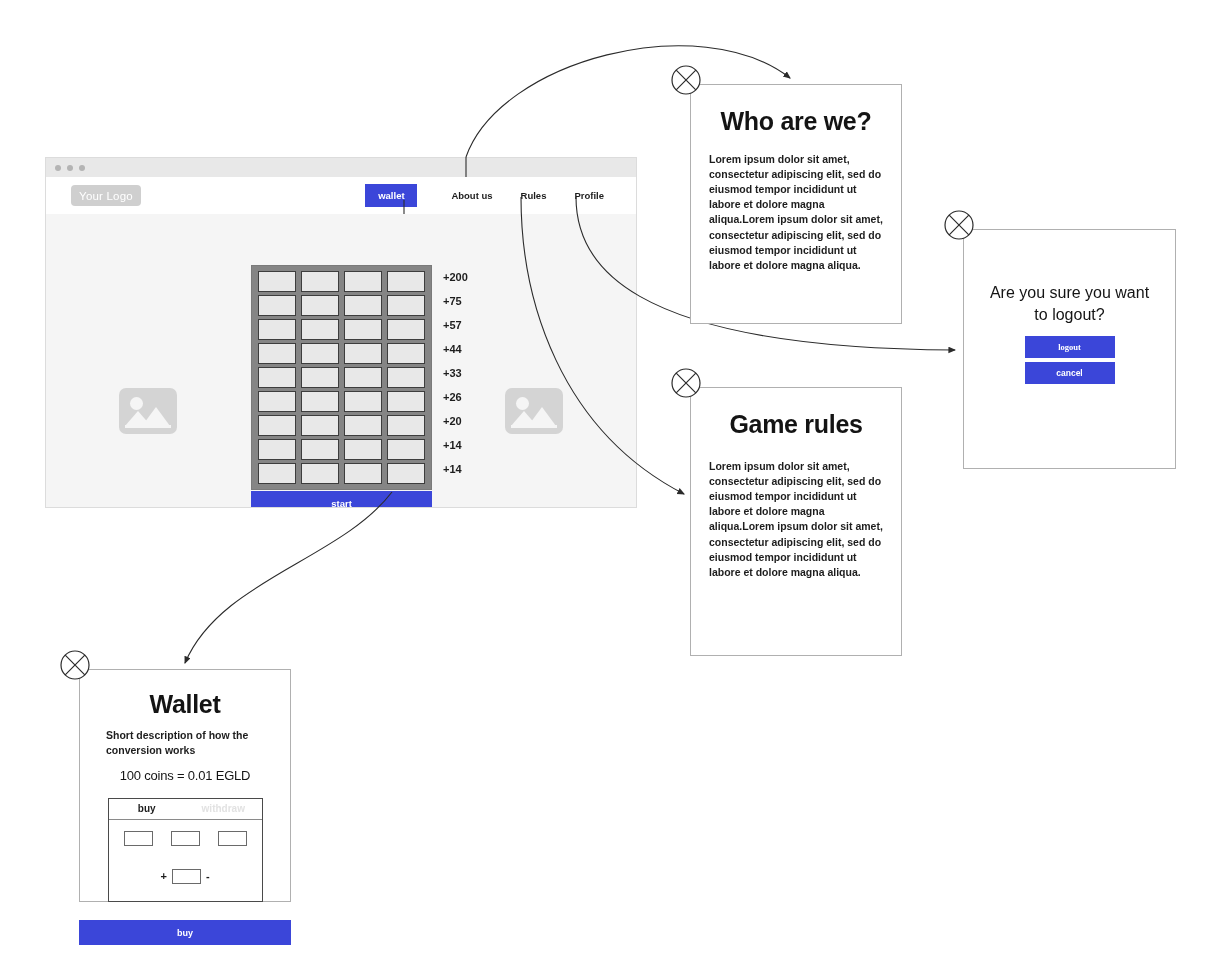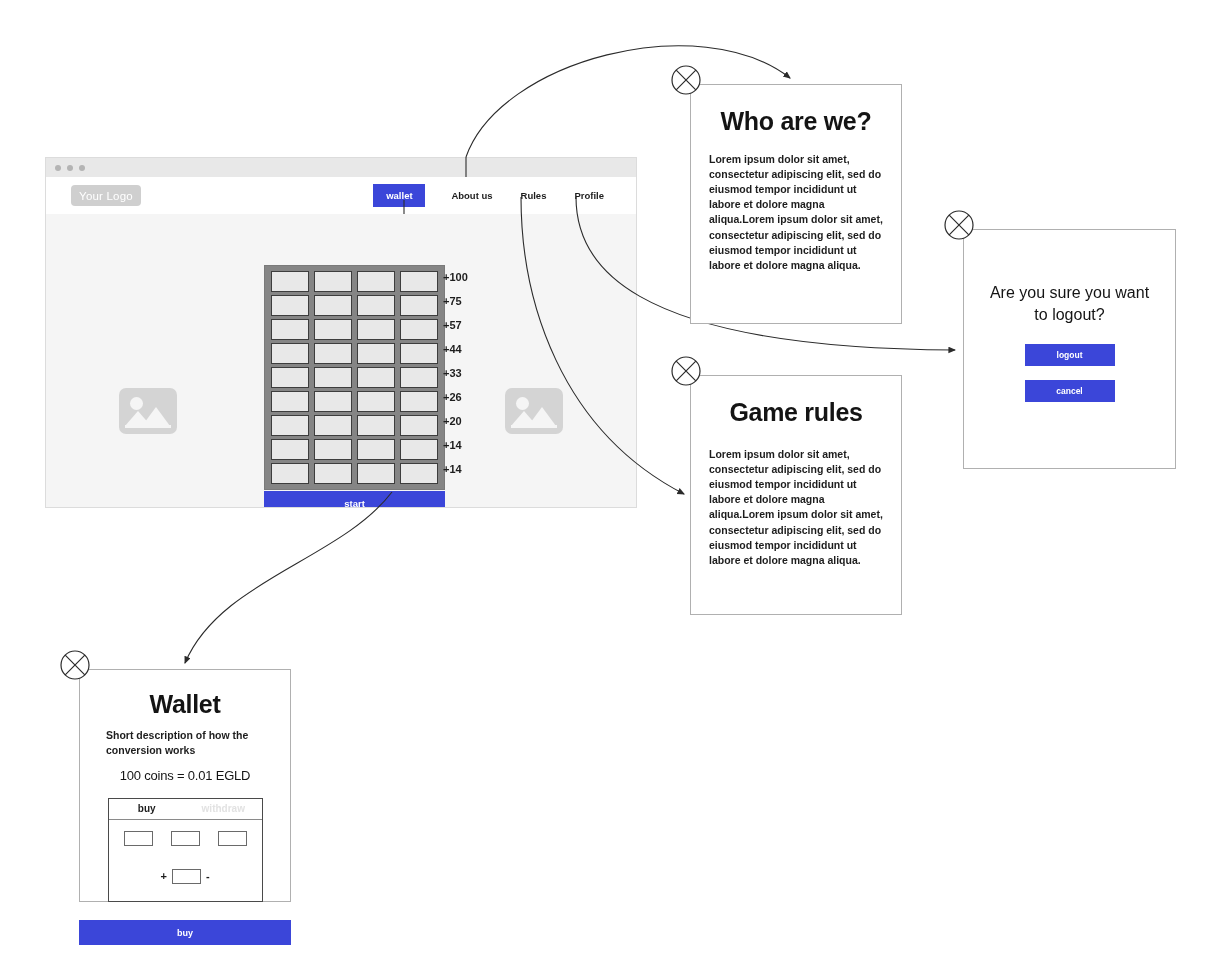--- a/index.html
+++ b/index.html
@@ -105,21 +105,21 @@
     padding: 0;
     font-family: inherit;
   }
   .nav-link {
     color: #1d1d1d;
     font-size: 9.5px;
     font-weight: 700;
     padding: 0 14px;
     white-space: nowrap;
   }
-  .nav-link:first-of-type { padding-left: 26px; }
+  .nav-link:first-of-type { padding-left: 34px; }
 
   .browser-body {
     position: relative;
     height: 295px;
     background: #f5f5f5;
   }
 
   
   .img-ph {
     position: absolute;
@@ -159,21 +159,21 @@
     left: 6px; bottom: 6px;
     width: 46px; height: 3px;
     background: #f5f5f5;
   }
   #img-ph-left  { left: 73px;  top: 174px; }
   #img-ph-right { left: 459px; top: 174px; }
 
   
   .game-panel {
     position: absolute;
-    left: 218px;
+    left: 205px;
     top: 51px;
     width: 181px;
   }
   .grid-frame {
     background: #858585;
     border: 1px solid #7a7a7a;
     padding: 5px 6px;
     box-sizing: border-box;
     width: 181px;
   }
@@ -247,21 +247,21 @@
     font-weight: 700;
     line-height: 1.44;
     color: #1d1d1d;
     text-align: left;
   }
 
   #card-about  { left: 690px; top: 84px;  width: 212px; height: 240px; }
   #card-about .card-title { margin: 22px 0 16px 0; }
   #card-about .card-body  { margin: 15px 18px 0 18px; }
 
-  #card-rules  { left: 690px; top: 375px; width: 212px; height: 240px; }
+  #card-rules  { left: 690px; top: 387px; width: 212px; height: 269px; }
   #card-rules .card-title { margin: 22px 0 0 0; }
   #card-rules .card-body  { margin: 20px 18px 0 18px; }
 
   #card-logout { left: 963px; top: 229px; width: 213px; height: 240px; }
   .logout-q {
     font-size: 16px;
     font-weight: 400;
     color: #141414;
     text-align: center;
     line-height: 1.38;
@@ -275,22 +275,22 @@
     background: #3b46d9;
     color: #ffffff;
     font-size: 8.5px;
     font-weight: 700;
     border: none;
     font-family: inherit;
     line-height: 22px;
     text-align: center;
     padding: 0;
   }
-  #btn-logout { margin-top: 18px; }
-  #btn-cancel { margin-top: 14px; }
+  #btn-logout { margin-top: 10px; font-family: Liberation Serif, serif; }
+  #btn-cancel { margin-top: 4px; }
 
   
   #card-wallet {
     left: 79px; top: 669px;
     width: 212px; height: 233px;
   }
   #card-wallet .card-title { margin: 20px 0 0 0; }
   .wallet-desc {
     font-size: 10.5px;
     font-weight: 700;
@@ -495,21 +495,21 @@
               <div class="grid-cell"></div>
               <div class="grid-cell"></div>
               <div class="grid-cell"></div>
               <div class="grid-cell"></div>
             </div>
           </div>
         <button class="start-btn">start</button>
       </div>
 
       <div class="score-col" id="score-col">
-          <div class="score-val">+100</div>
+          <div class="score-val">+200</div>
           <div class="score-val">+75</div>
           <div class="score-val">+57</div>
           <div class="score-val">+44</div>
           <div class="score-val">+33</div>
           <div class="score-val">+26</div>
           <div class="score-val">+20</div>
           <div class="score-val">+14</div>
           <div class="score-val">+14</div>
         </div>
 

